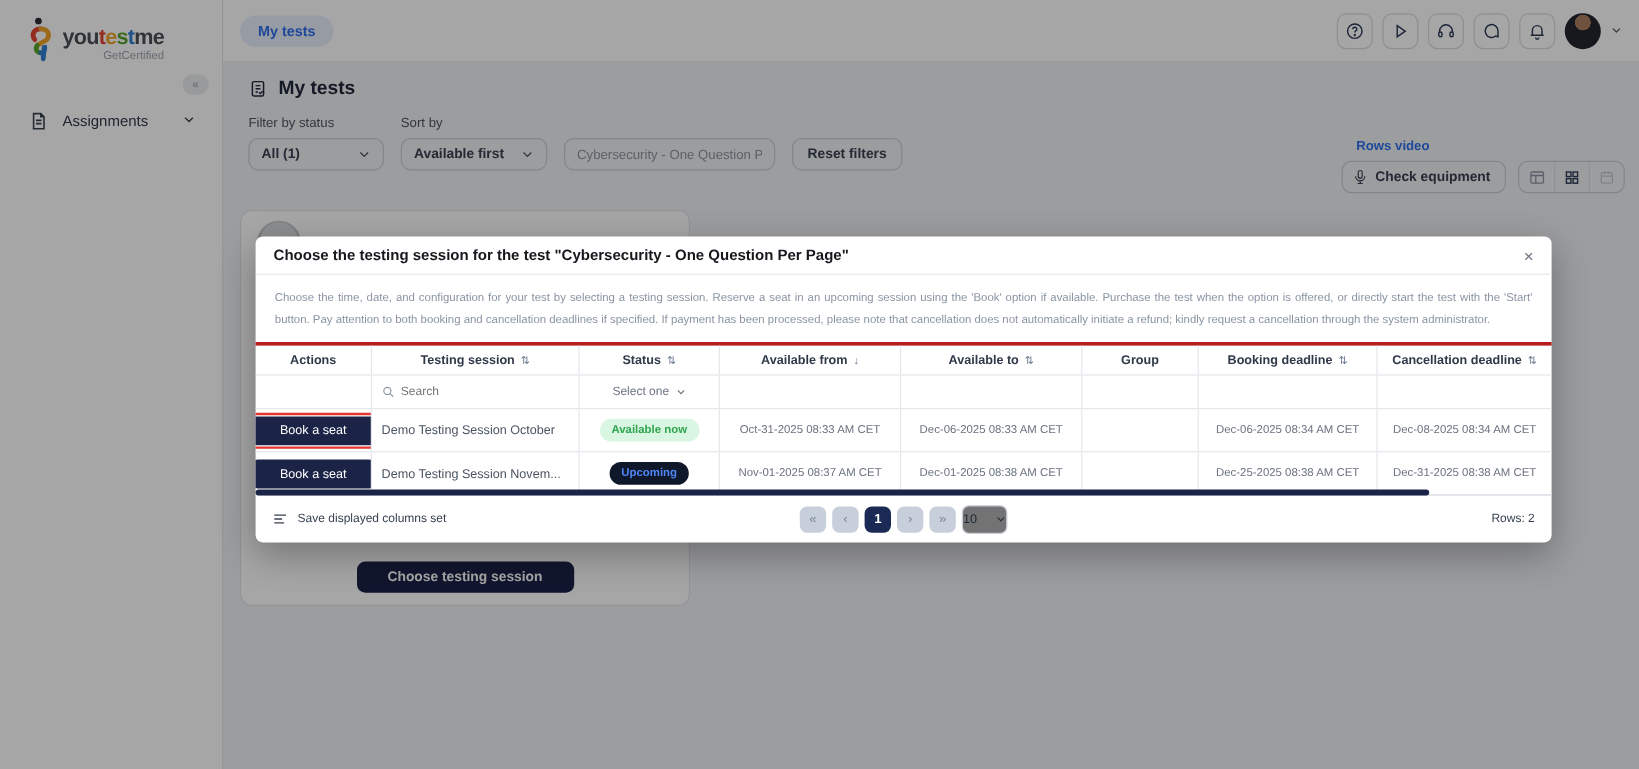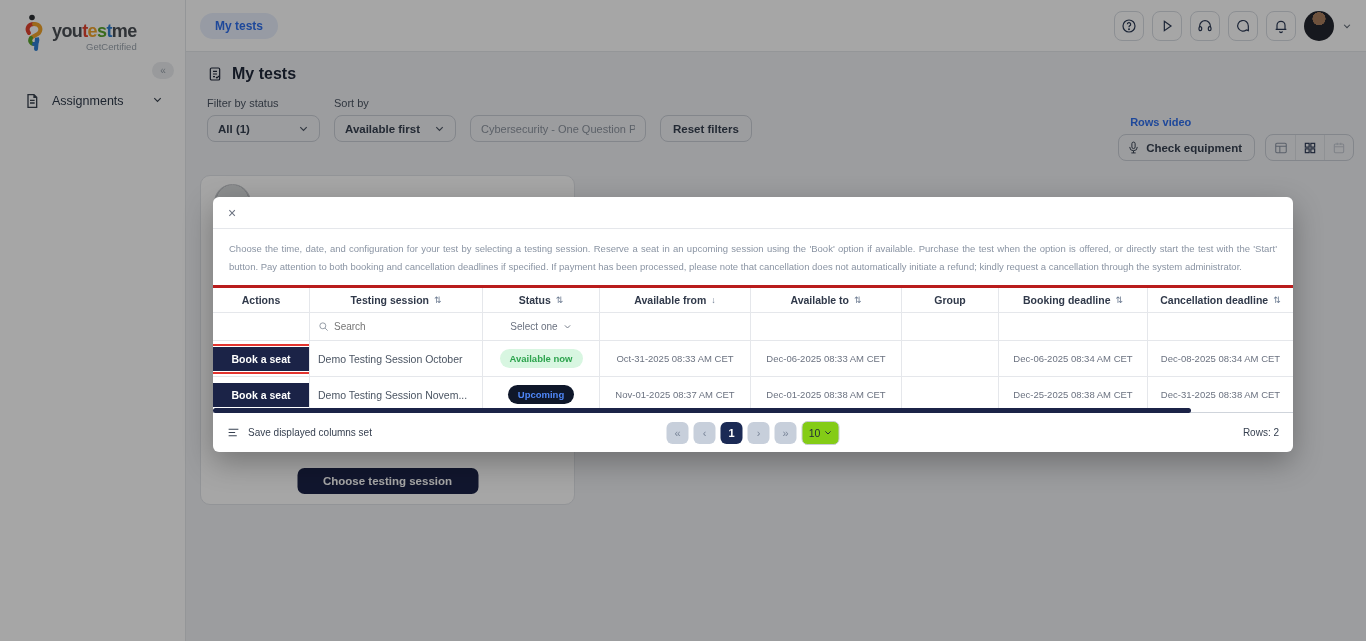--- a/index.html
+++ b/index.html
@@ -77,35 +77,35 @@
   .filter-row .t-cell { justify-content:flex-start; }
   .tbl-search { display:flex; align-items:center; gap:5px; color:#8d95a0; width:100%; }
   .tbl-search svg { width:11px; height:11px; stroke:#8d95a0; flex:none; }
   .tbl-search input { border:none; outline:none; width:100%; font-size:10px; color:#6b7280; background:transparent; font-family:"Liberation Sans",sans-serif; }
   .tbl-select { display:flex; align-items:center; gap:5px; color:#6b7280; font-size:10px; cursor:pointer; margin:0 auto; }
   .tbl-select svg { width:9px; height:9px; stroke:#6b7280; }
   .data-row { height:36px; border-top:1px solid #e5e7eb; }
   .cell-left { justify-content:flex-start !important; }
   .session-txt { color:#4b5563; }
   .date-txt { font-size:9.5px; color:#6b7280; }
-  .book-btn { background:#1b2347; color:#fff; border:none; border-radius:13px; padding:6px 30px; font-size:10.5px; font-weight:bold; cursor:pointer; font-family:"Liberation Sans",sans-serif; }
+  .book-btn { background:#1b2347; color:#fff; border:none; border-radius:13px; padding:6px 30px; font-size:10.5px; font-weight:normal; cursor:pointer; font-family:"Liberation Sans",sans-serif; }
   .book-focus { border:2px solid #e3342f; border-radius:3px; padding:1px; display:inline-flex; }
   .book-focus .book-btn { border-radius:11px; }
   .pill { font-size:9.5px; font-weight:bold; padding:4px 10px; border-radius:11px; }
   .pill-green { background:#d8f6e1; color:#2da44e; }
   .pill-blue { background:#0f172a; color:#4f86f7; }
   .hscroll { height:5px; background:#1b2347; border-radius:3px; width:978px; margin:-5px 0 0 0; position:relative; z-index:2; }
 
   .modal-foot { height:39px; display:flex; align-items:center; justify-content:space-between; padding:0 14px; position:relative; }
   .save-cols { display:flex; align-items:center; gap:8px; font-size:10px; color:#374151; cursor:pointer; }
   .save-cols svg { width:13px; height:13px; stroke:#374151; }
   .pagination { position:absolute; left:50%; top:50%; transform:translate(-50%,-50%); display:flex; align-items:center; gap:5px; }
   .pg-btn { width:22px; height:22px; border:none; border-radius:6px; background:#c7cfdb; color:#7a8699; font-size:11px; cursor:pointer; }
   .pg-active { background:#1b2a55; color:#fff; font-weight:bold; }
-  .pg-size { height:24px; width:38px; border:1px solid #c9ced6; border-radius:6px; background:#84cc16; display:flex; align-items:center; justify-content:center; gap:3px; font-size:10.5px; color:#1f2937; cursor:pointer; }
+  .pg-size { height:24px; width:38px; border:1px solid #c9ced6; border-radius:6px; background:#737373; display:flex; align-items:center; justify-content:space-between; gap:3px; font-size:10.5px; color:#1f2937; cursor:pointer; }
   .pg-size svg { width:9px; height:9px; stroke:#1f2937; }
   .rows-count { font-size:10px; color:#374151; }
 </style>
 </head>
 <body>
 
 <div class="sidebar">
   <div class="logo-wrap">
     <svg width="22" height="38" viewBox="0 0 22 38">
       <circle cx="8" cy="3.5" r="2.8" fill="#2b2f33"></circle>
@@ -242,20 +242,21 @@
   <div class="test-card">
     <div class="card-avatar"></div>
     <button class="choose-btn">Choose testing session</button>
   </div>
 </div>
 
 <div class="overlay"></div>
 
 <div class="modal">
   <div class="modal-head">
+    <span class="modal-title">Choose the testing session for the test "Cybersecurity - One Question Per Page"</span>
     <button class="modal-close">×</button>
   </div>
   <div class="modal-desc">Choose the time, date, and configuration for your test by selecting a testing session. Reserve a seat in an upcoming session using the 'Book' option if available. Purchase the test when the option is offered, or directly start the test with the 'Start' button. Pay attention to both booking and cancellation deadlines if specified. If payment has been processed, please note that cancellation does not automatically initiate a refund; kindly request a cancellation through the system administrator.</div>
 
   <div class="grid-table">
 
     <div class="t-row head-row">
       <div class="t-cell">
           <span>Actions</span>
         </div>

